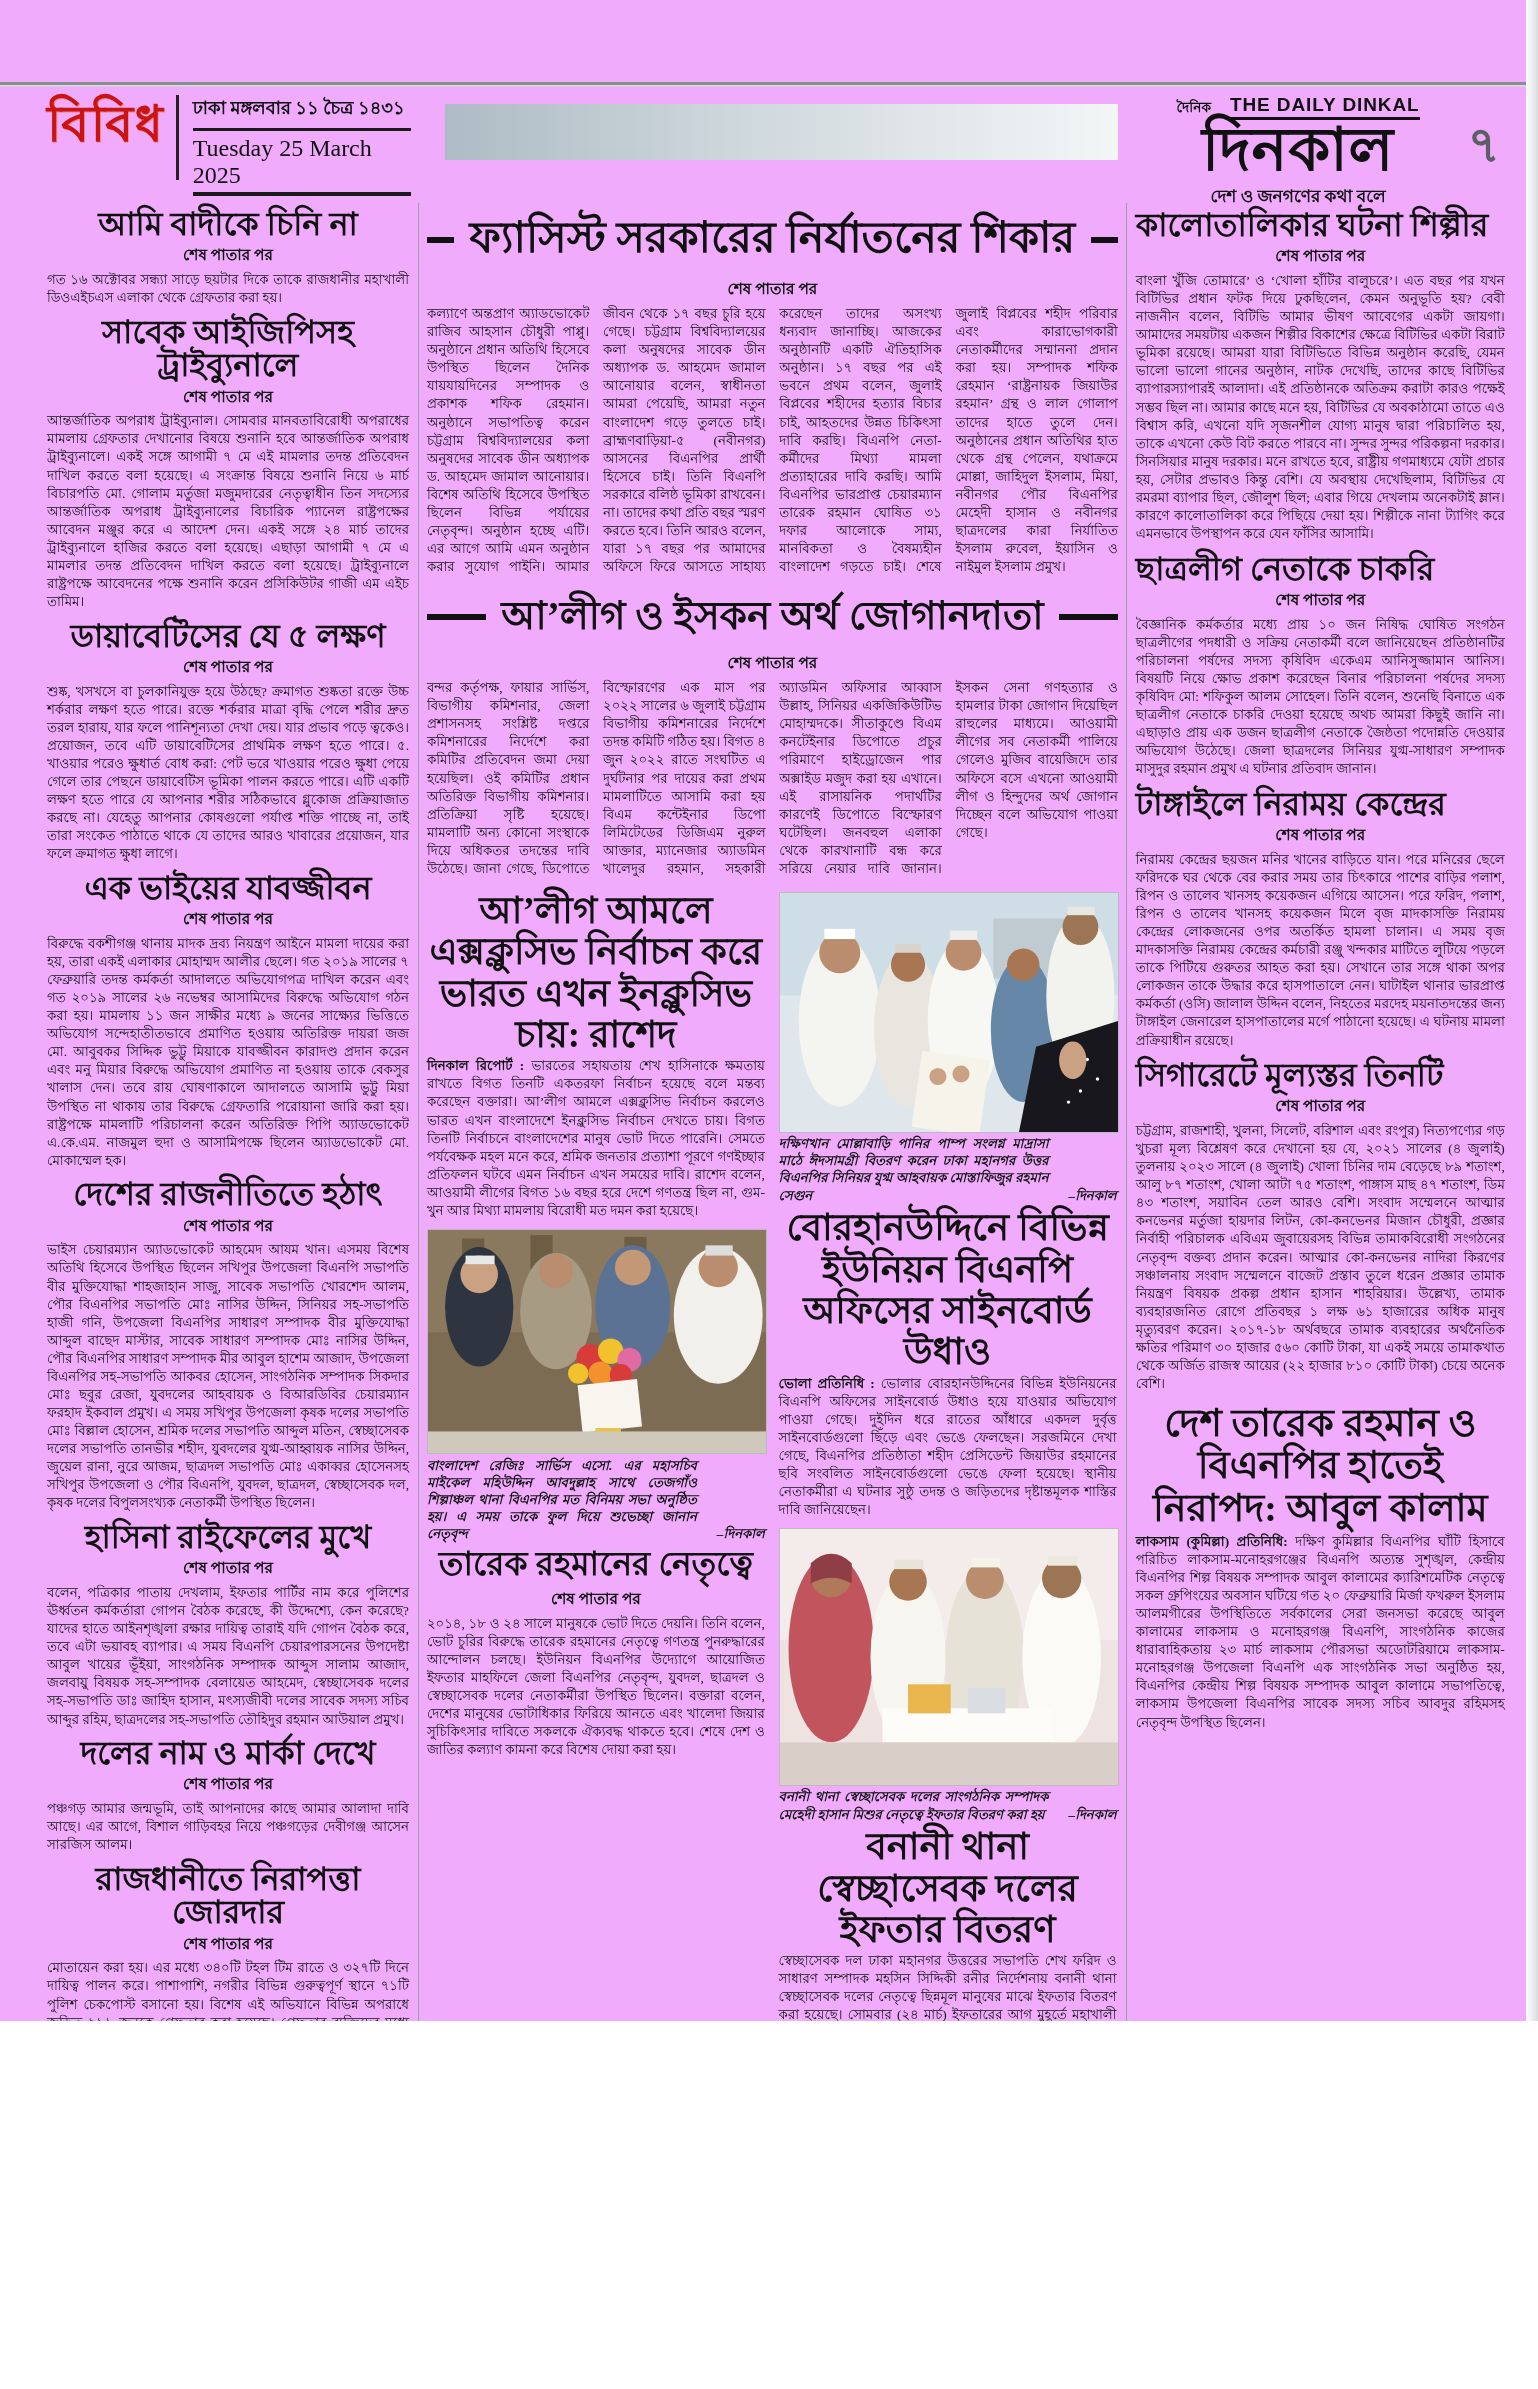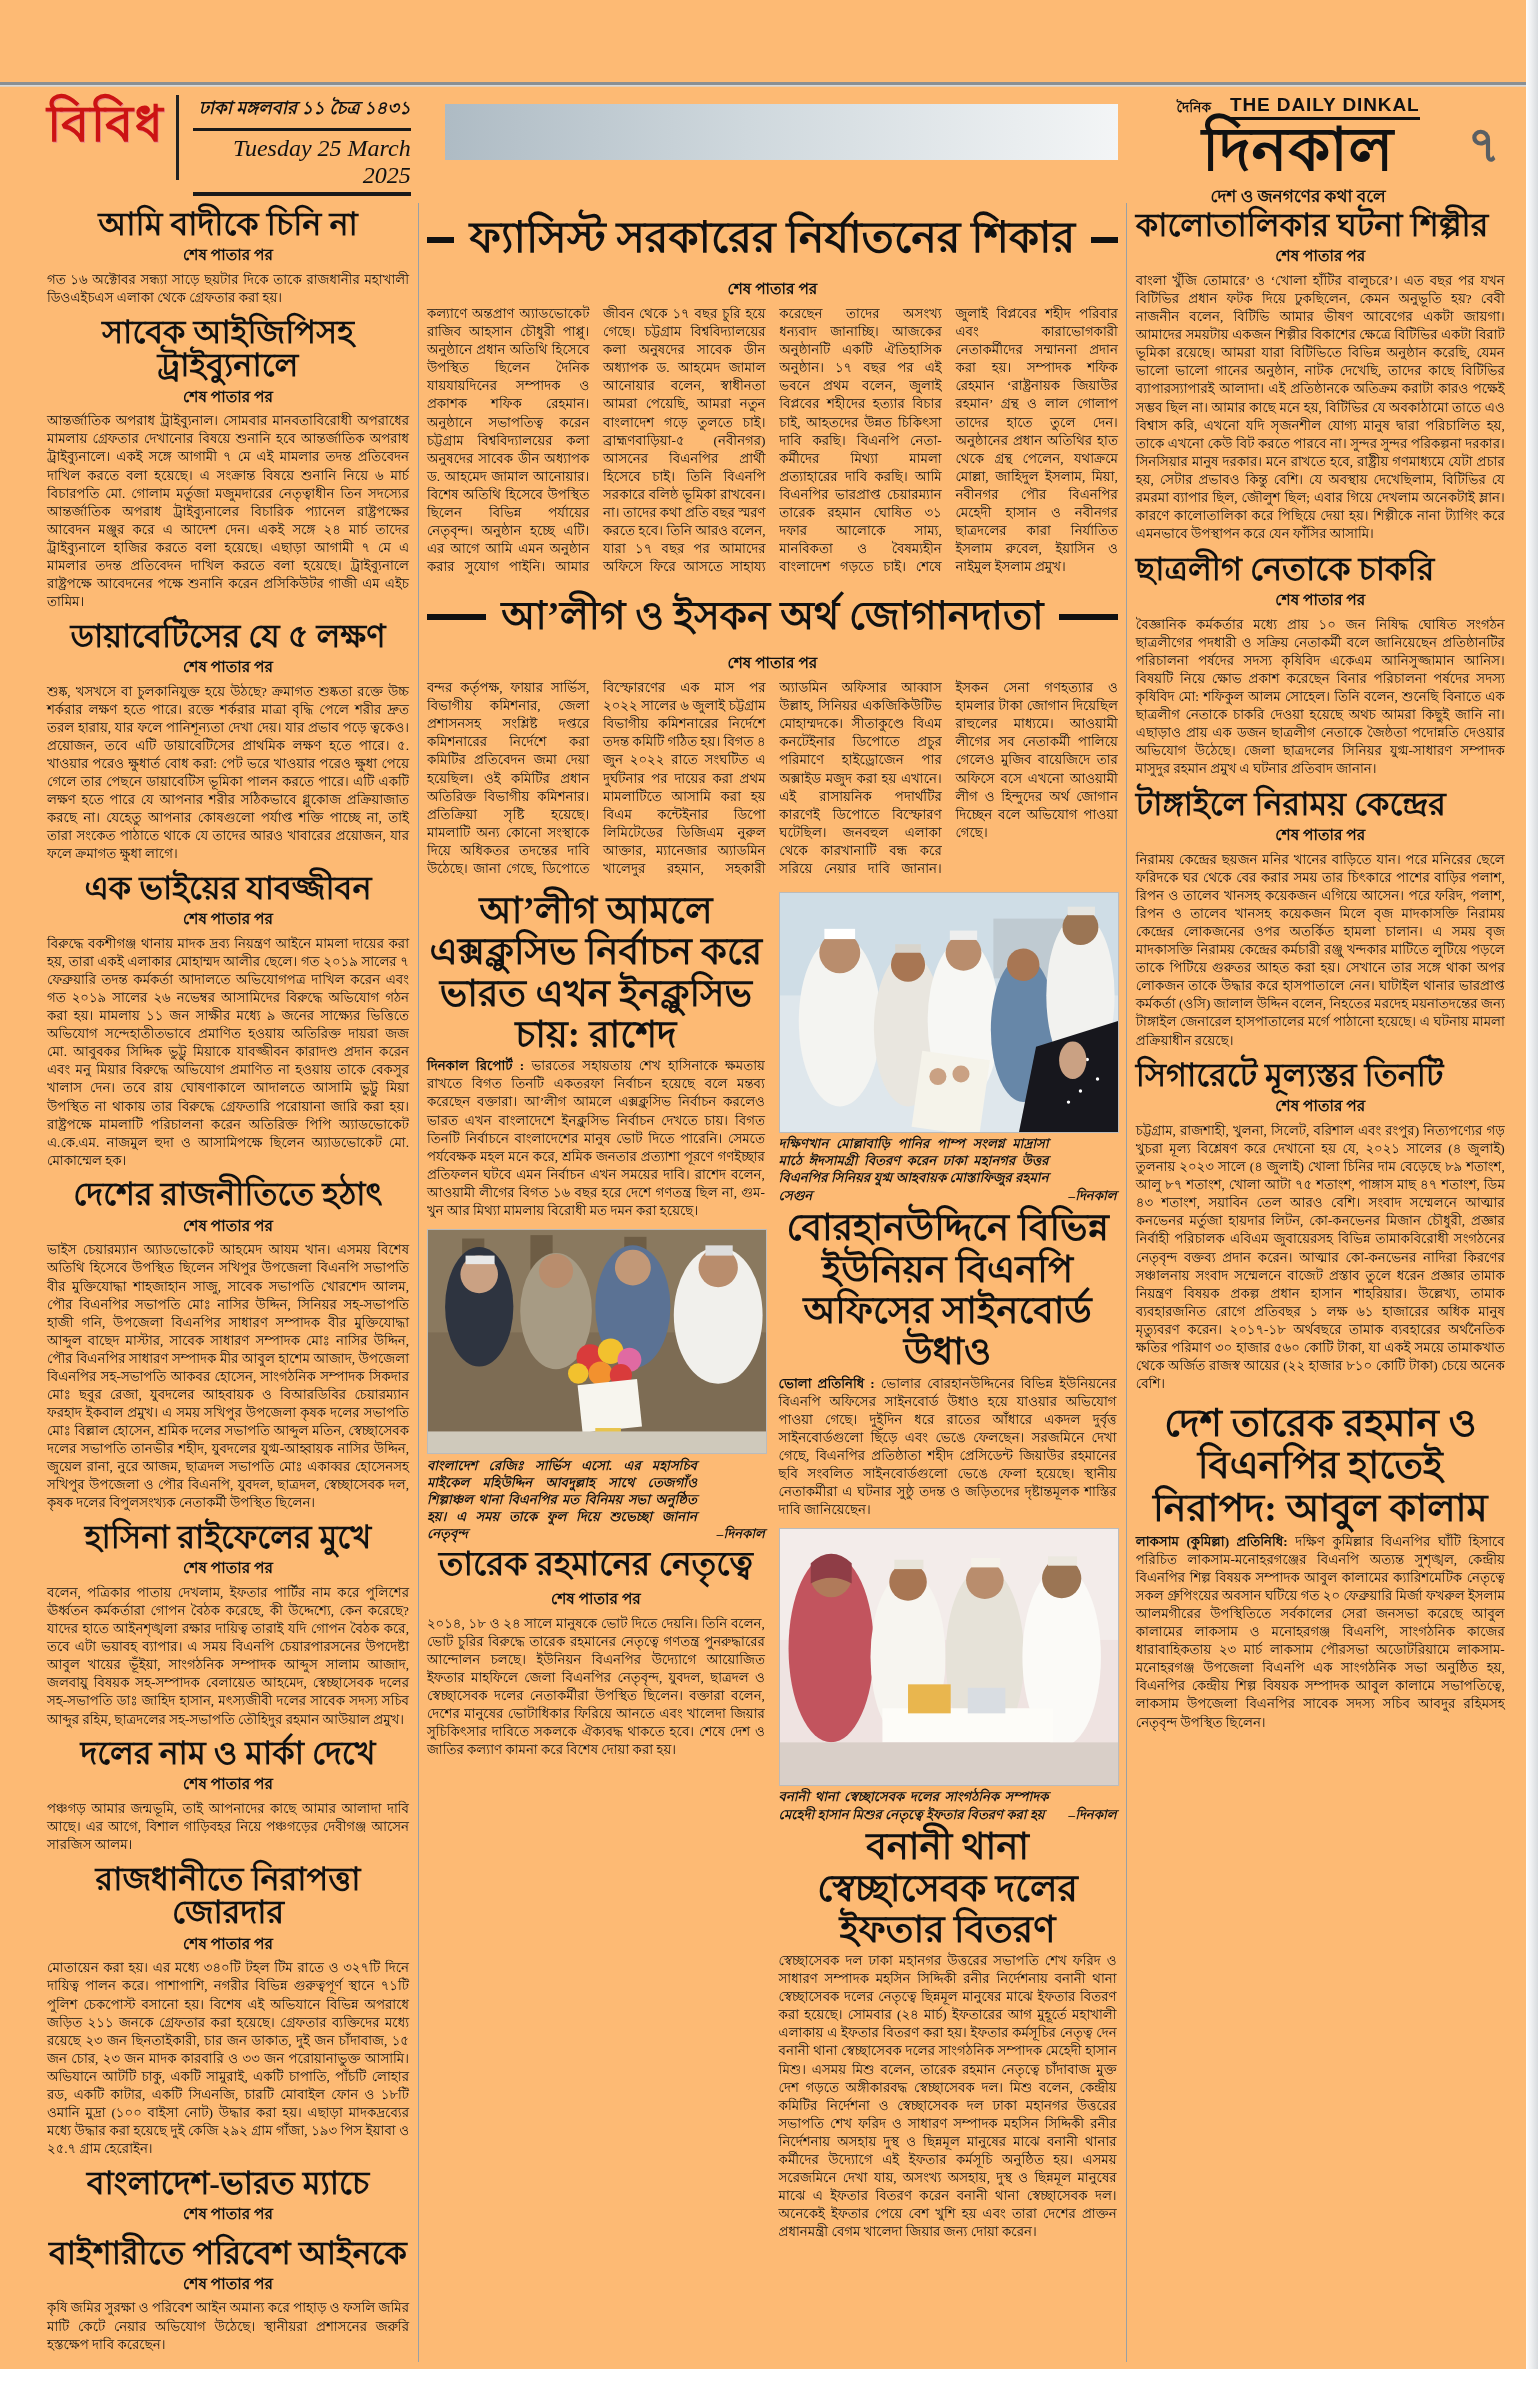--- a/index.html
+++ b/index.html
@@ -1,27 +1,27 @@
 <!DOCTYPE html>
 <html style="font-size:13.7px"><head>
 <meta charset="utf-8">
 <style>
   html,body{margin:0;padding:0;background:#ffffff;}
-  .page{position:relative;width:1538px;height:2369px;background:#fdba74;overflow:hidden;
+  .page{position:relative;width:1538px;height:2021px;background:#f0abfc;overflow:hidden;
         font-family:"Liberation Serif","DejaVu Serif",serif;color:#111;}
   .edge-strip{position:absolute;right:0;top:0;width:12px;height:100%;
         background:linear-gradient(90deg,#ffffff,#d9dcdf);}
   
   .top-rule{position:absolute;left:0;top:82px;width:100%;height:2.6px;background:#8a8f93;box-shadow:0 1.7px 0 #d6d9db;}
   header{position:absolute;left:47px;top:92px;width:1453px;height:103px;}
   .mast{display:flex;align-items:flex-start;}
   .section-logo{color:#cc1313;font-size:50px;font-weight:900;line-height:1;letter-spacing:1.7px;
         text-shadow:0.9px 0.9px 0 #e98a8a;padding-top:6.8px;}
   .mast-div{width:2.6px;height:85px;background:#222;margin:3.4px 13.7px 0 12px;}
-  .datebox{padding-top:1.7px;width:218px;text-align:right;font-style:italic;}
+  .datebox{padding-top:1.7px;width:218px;text-align:left;}
   .datebox .bn{font-size:18px;font-weight:700;}
   .datebox .bar{height:3.4px;background:#1a1a1a;margin:3.4px 0;}
   .datebox .en{font-size:24px;}
   .grad-band{flex:1;height:56px;margin:12px 26px 0 34px;
         background:linear-gradient(90deg,#aebbc4 0%,#cfd8dd 45%,#f3f5f6 100%);}
   .brand{width:308px;text-align:center;margin-top:1.7px;}
   .brand .row1{display:flex;justify-content:center;align-items:flex-end;gap:19px;}
   .brand .daily-bn{font-size:13.7px;font-weight:700;}
   .brand .en-name{font-size:19px;font-weight:800;border-bottom:3.4px solid #111;padding-bottom:1.7px;letter-spacing:0.9px;
         font-family:"Liberation Sans",sans-serif;}

